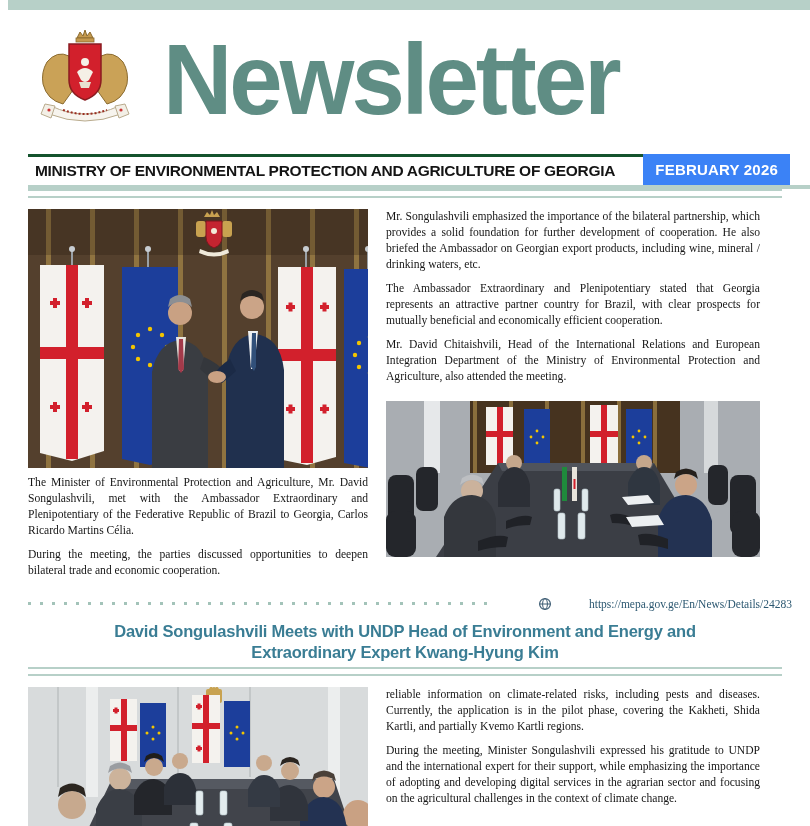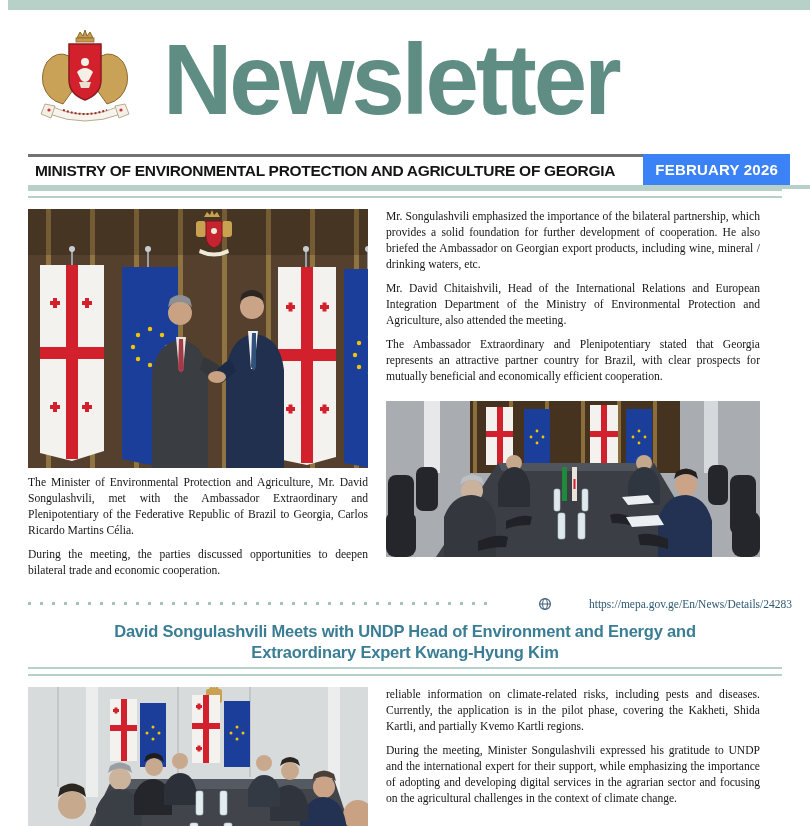--- a/index.html
+++ b/index.html
@@ -9,21 +9,21 @@
   }
   .top-strip{position:absolute;top:0;left:8px;right:0;height:10px;background:#b7d0c8;}
   .masthead{display:flex;align-items:flex-start;padding-top:28px;height:122px;}
   .coat{margin-left:33px;width:104px;height:98px;flex:0 0 auto;}
   .nl-title{
     font-family:"Liberation Sans",sans-serif;font-weight:bold;color:#5f8d84;
     font-size:96px;line-height:1.0;margin:2px 0 0 26px;letter-spacing:-3px;
     transform:scaleY(1.04);transform-origin:top left;
   }
   .ministry-row{margin:4px 0 0 28px;display:flex;align-items:stretch;}
-  .ministry-left{flex:1;border-top:3px solid #737373;display:flex;align-items:center;height:28px;background:#fff;}
+  .ministry-left{flex:1;border-top:3px solid #14532d;display:flex;align-items:center;height:28px;background:#fff;}
   .ministry-text{font-family:"Liberation Sans",sans-serif;font-weight:bold;font-size:15.5px;letter-spacing:-0.3px;color:#141414;padding-left:7px;white-space:nowrap;}
   .issue-box{flex:0 0 auto;background:#3b82f6;color:#fff;font-family:"Liberation Sans",sans-serif;font-weight:bold;
     font-size:15px;display:flex;align-items:center;justify-content:center;padding:0 12px;height:31px;margin-right:20px;letter-spacing:0.2px;}
   .rule{height:4px;background:#b7d0c8;margin-left:28px;}
   .article-title{
     text-align:center;color:#3a7d94;font-family:"Liberation Sans",sans-serif;font-weight:bold;
     font-size:16.5px;letter-spacing:-0.2px;margin:9px 24px 5px;line-height:1.25;
   }
   .title-underline{height:5px;border-top:2px solid #b7d0c8;border-bottom:2px solid #b7d0c8;margin:0 28px 11px;}
   .cols{display:flex;margin:0 18px 0 28px;gap:18px;}
@@ -198,22 +198,22 @@
 
           <ellipse cx="189" cy="168" rx="9" ry="6" fill="#c9a183"></ellipse>
         </svg>
       </div>
       <p class="body">The Minister of Environmental Protection and Agriculture, Mr. David Songulashvili, met with the Ambassador Extraordinary and Plenipotentiary of the Federative Republic of Brazil to Georgia, Carlos Ricardo Martins Célia.</p>
       <p class="body">During the meeting, the parties discussed opportunities to deepen bilateral trade and economic cooperation.</p>
     </div>
 
     <div class="col-right">
       <p class="body">Mr. Songulashvili emphasized the importance of the bilateral partnership, which provides a solid foundation for further development of cooperation. He also briefed the Ambassador on Georgian export products, including wine, mineral / drinking waters, etc.</p>
+      <p class="body">The Ambassador Extraordinary and Plenipotentiary stated that Georgia represents an attractive partner country for Brazil, with clear prospects for mutually beneficial and economically efficient cooperation.</p>
       <p class="body">Mr. David Chitaishvili, Head of the International Relations and European Integration Department of the Ministry of Environmental Protection and Agriculture, also attended the meeting.</p>
-      <p class="body">The Ambassador Extraordinary and Plenipotentiary stated that Georgia represents an attractive partner country for Brazil, with clear prospects for mutually beneficial and economically efficient cooperation.</p>
       <div class="gap8"></div>
       <div class="photo">
         <svg viewBox="0 0 374 156" width="374" height="156" preserveAspectRatio="none">
           <defs>
             <pattern id="wood2" width="36" height="10" patternUnits="userSpaceOnUse">
               <rect width="36" height="10" fill="#46331f"></rect>
               <rect x="15" width="4" height="10" fill="#8a6e3c"></rect>
             </pattern>
           </defs>
           <rect width="374" height="156" fill="#a9adb2"></rect>

